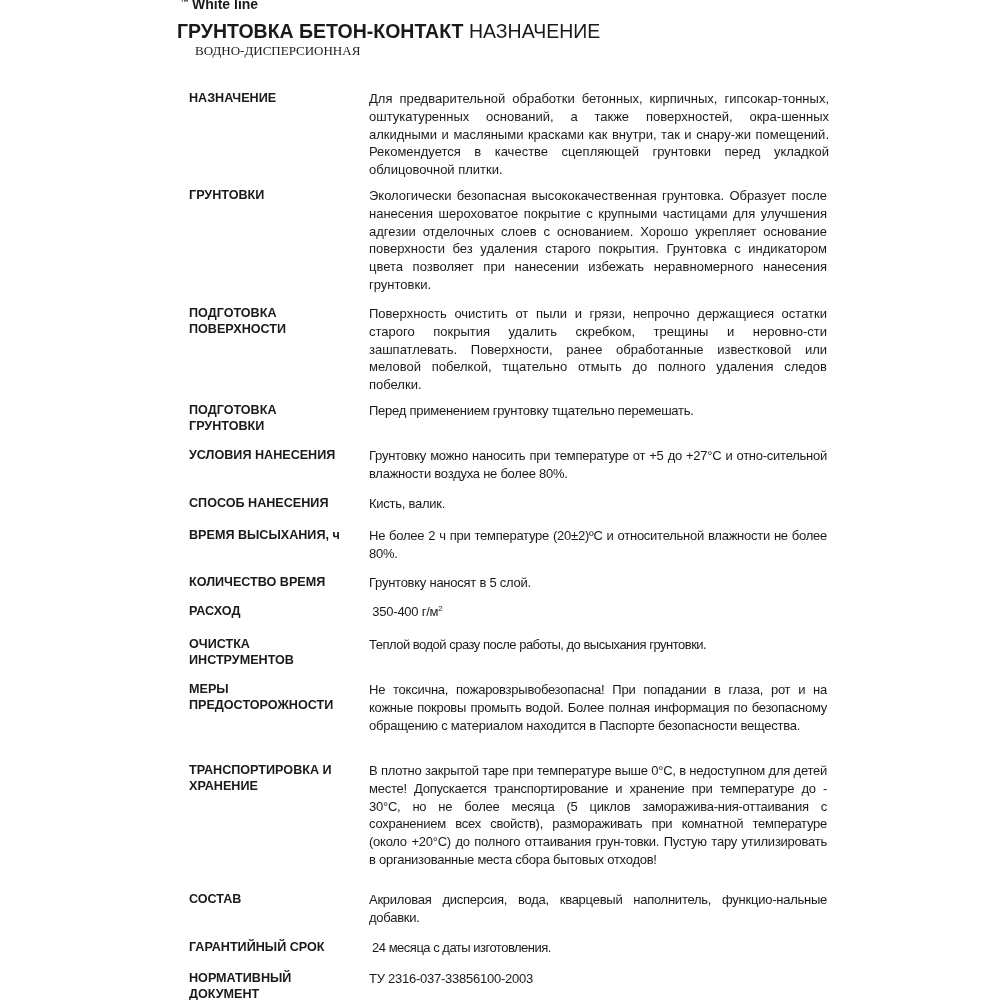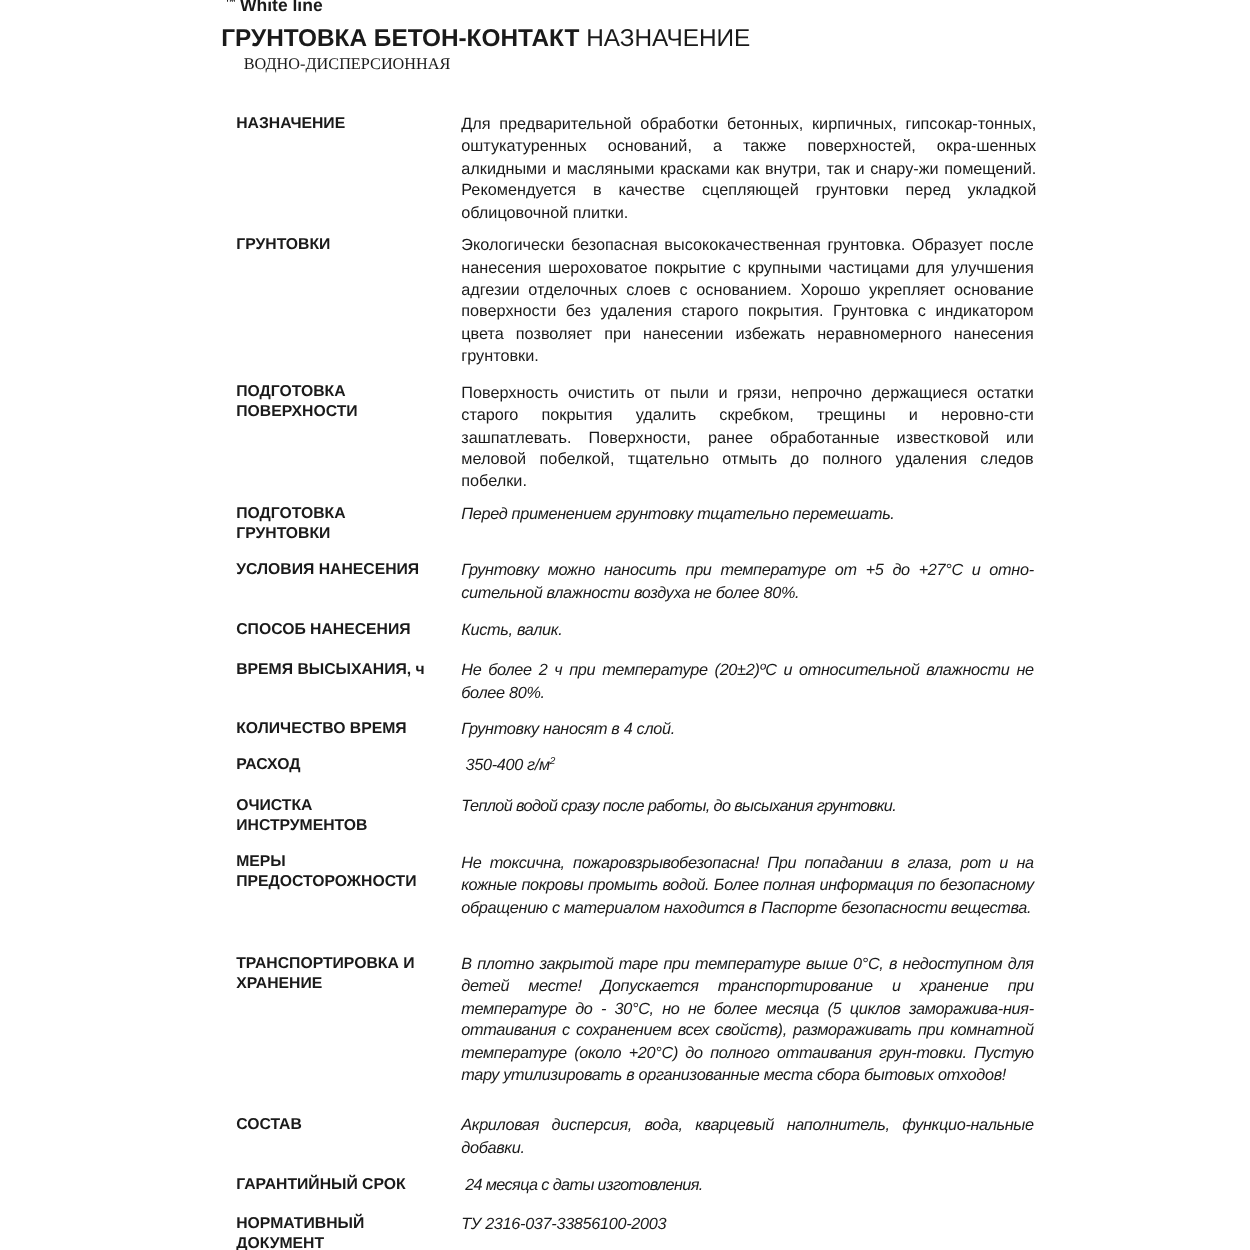--- a/index.html
+++ b/index.html
@@ -5,21 +5,21 @@
     html, body { margin: 0; padding: 0; background: #ffffff; }
     body { width: 1000px; height: 1000px; position: relative; overflow: hidden; color: #1a1a1a; font-family: "Liberation Sans", sans-serif; }
     .brand { position: absolute; left: 180px; top: -4px; font-size: 14px; font-weight: bold; }
     .brand .tm { font-size: 9px; vertical-align: 4px; margin-right: 3px; }
     .title { position: absolute; left: 177px; top: 20px; font-size: 19.5px; white-space: nowrap; }
     .title b { font-weight: bold; }
     .subtitle { position: absolute; left: 195px; top: 43px; font-family: "Liberation Serif", serif; font-size: 13px; }
     .row { position: absolute; left: 167px; width: 662px; }
     .label { position: absolute; left: 0; top: 0; width: 190px; font-size: 12.6px; font-weight: bold; line-height: 16px; margin-left: 22px; }
     .value { position: absolute; left: 202px; top: 0; width: 458px; font-size: 13px; line-height: 17.8px; text-align: justify; }
-    .value.narrow { font-size: 13px; letter-spacing: -0.25px; font-style: italic; }
+    .value.narrow { font-size: 13px; letter-spacing: -0.25px; }
     sup { font-size: 8px; line-height: 0; vertical-align: 5px; }
   </style>
 </head>
 <body>
 
 <div class="brand"><span class="tm">™</span><span>White line</span></div>
 <div class="title"><b>ГРУНТОВКА БЕТОН-КОНТАКТ</b><span> НАЗНАЧЕНИЕ</span></div>
 <div class="subtitle">ВОДНО-ДИСПЕРСИОННАЯ</div>
 
 <div class="row" style="top:90px">
@@ -45,21 +45,21 @@
 <div class="row" style="top:495px">
   <div class="label">СПОСОБ НАНЕСЕНИЯ</div>
   <div class="value narrow">Кисть, валик.</div>
 </div>
 <div class="row" style="top:527px">
   <div class="label">ВРЕМЯ ВЫСЫХАНИЯ, ч</div>
   <div class="value narrow">Не более 2 ч при температуре (20±2)ºС и относительной влажности не более 80%.</div>
 </div>
 <div class="row" style="top:574px">
   <div class="label">КОЛИЧЕСТВО ВРЕМЯ</div>
-  <div class="value narrow">Грунтовку наносят в 4 слой.</div>
+  <div class="value narrow">Грунтовку наносят в 5 слой.</div>
 </div>
 <div class="row" style="top:603px">
   <div class="label">РАСХОД</div>
   <div class="value narrow" style="white-space:pre"><span> 350-400 г/м</span><sup>2</sup></div>
 </div>
 <div class="row" style="top:636px">
   <div class="label" style="width:120px">ОЧИСТКА ИНСТРУМЕНТОВ</div>
   <div class="value narrow" style="letter-spacing:-0.5px">Теплой водой сразу после работы, до высыхания грунтовки.</div>
 </div>
 <div class="row" style="top:681px">

